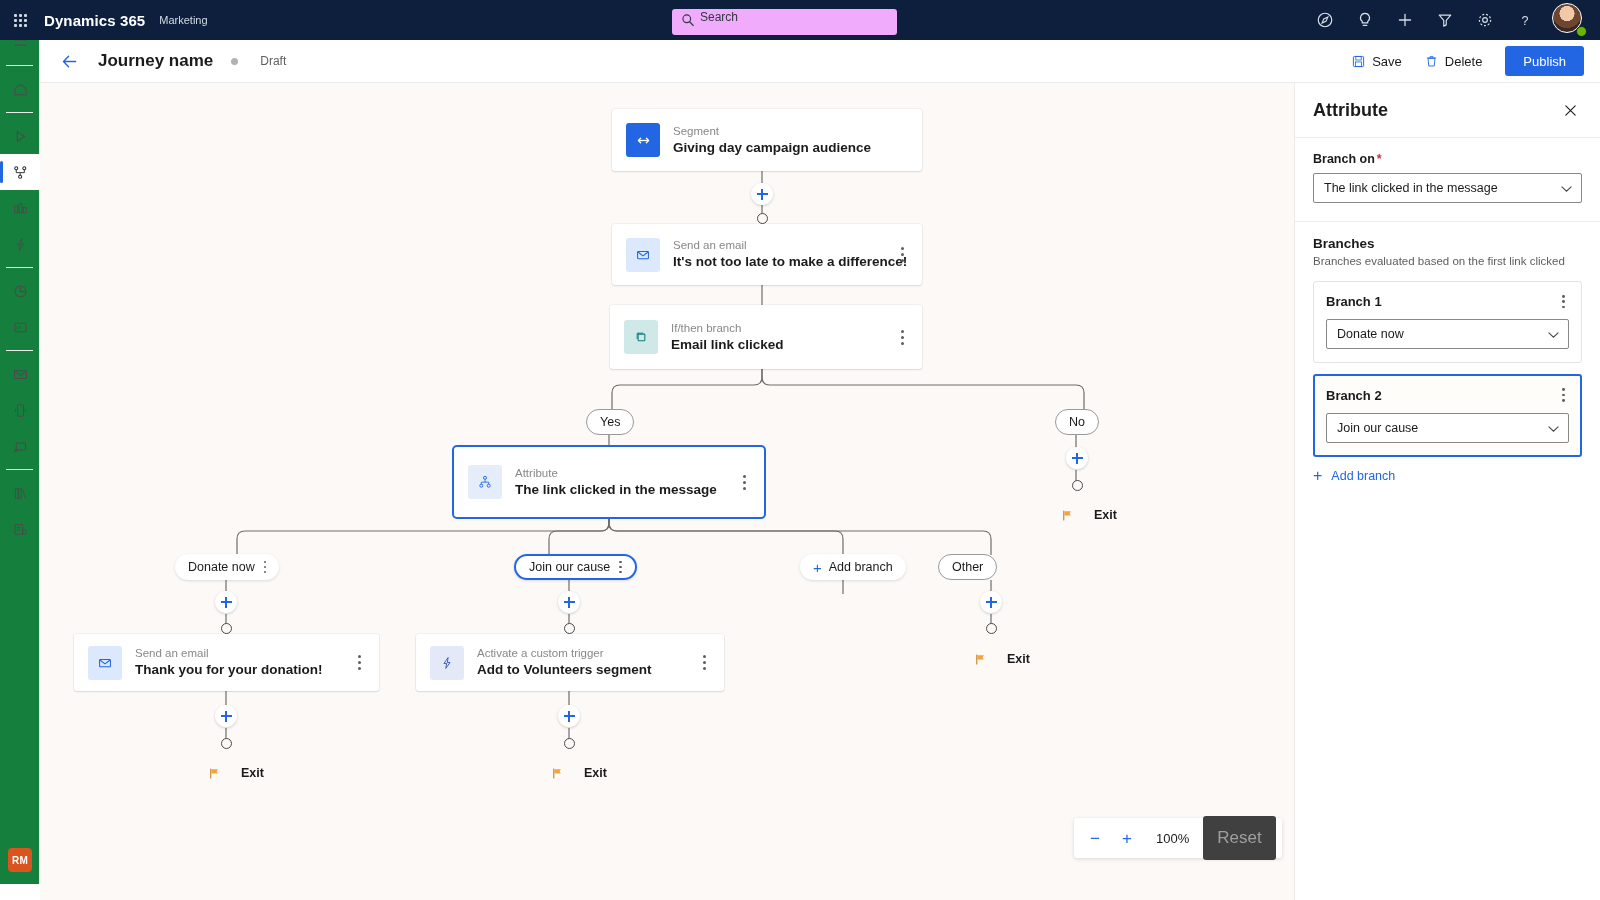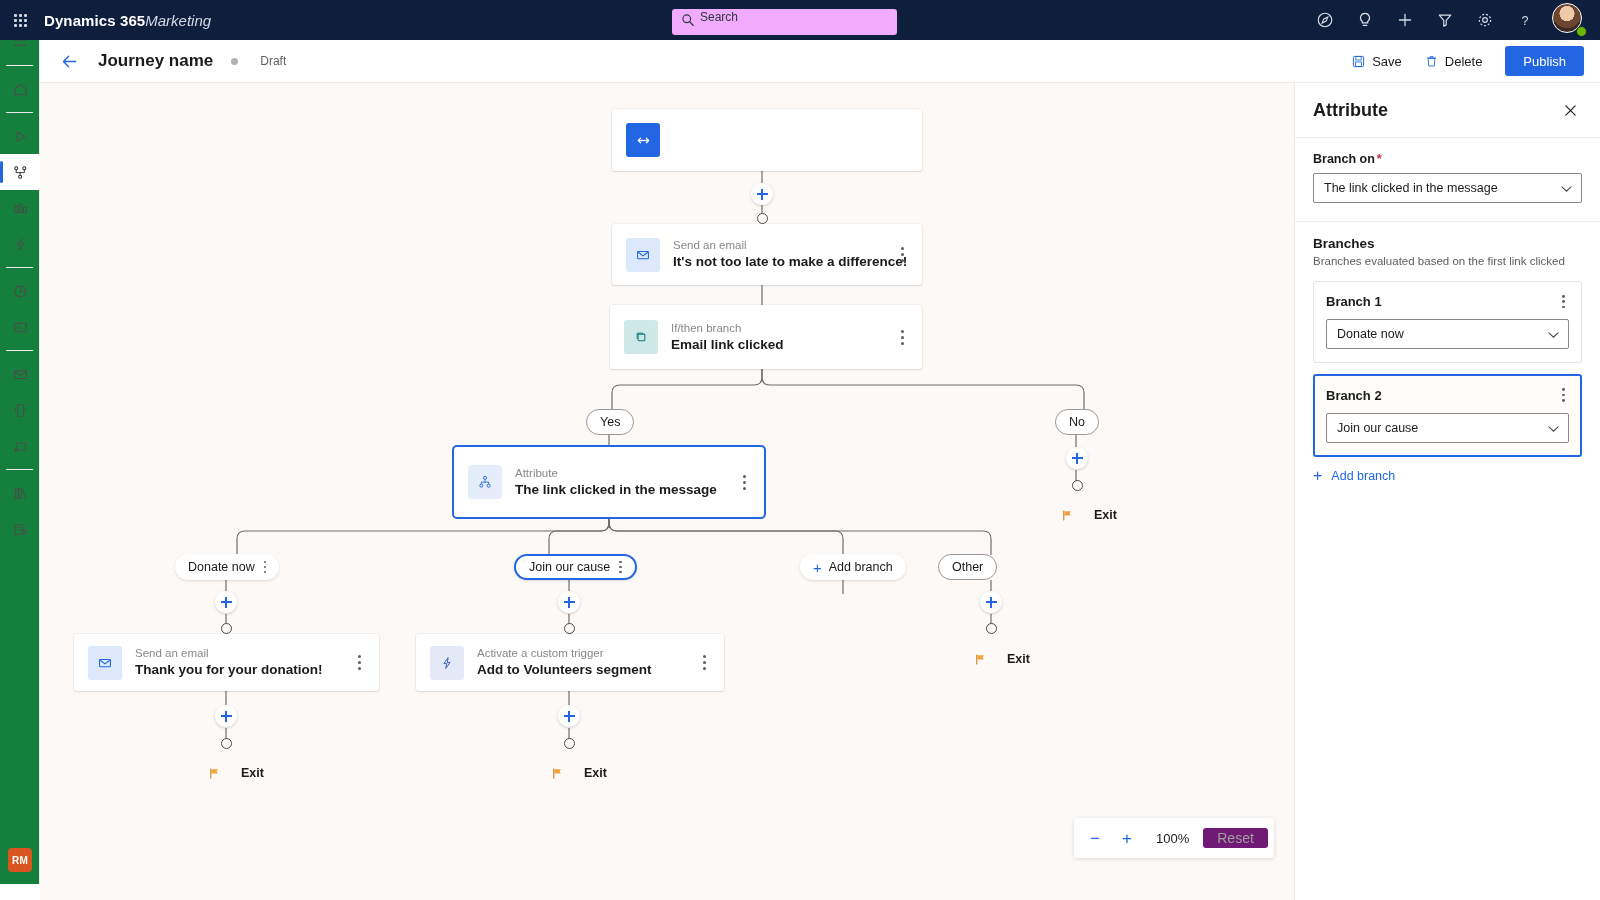--- a/index.html
+++ b/index.html
@@ -12,21 +12,21 @@
 
   
   .suitebar {
     position: absolute; top: 0; left: 0; width: 1600px; height: 40px;
     background: #0e1f3d; display: flex; align-items: center; z-index: 50;
   }
   .waffle { width: 40px; height: 40px; display: flex; align-items: center; justify-content: center; cursor: pointer; }
   .waffle-grid { width: 13px; height: 13px; display: grid; grid-template-columns: repeat(3,1fr); grid-template-rows: repeat(3,1fr); gap: 2px; }
   .waffle-grid i { background: #cdd5e0; border-radius: 1px; display: block; }
   .brand { color: #fff; font-size: 15px; font-weight: bold; margin-left: 4px; letter-spacing: .1px; }
-  .brand-sub { color: #d3dae6; font-size: 15px; font-weight: normal; font-style: italic; }
+  .brand-sub { color: #d3dae6; font-size: 11px; margin-left: 14px; font-weight: normal; }
   .searchwrap { position: absolute; left: 672px; top: 7px; width: 225px; height: 26px; }
   .searchbox {
     width: 100%; height: 100%; background: #f0abfc; border: 0; border-radius: 3px;
     padding: 0 8px 9px 28px; font-size: 12px; color: #1b1b1b;
     font-family: "Liberation Sans", sans-serif;
   }
   .searchbox::placeholder { color: #32373d; }
   .search-ico { position: absolute; left: 9px; top: 6px; width: 14px; height: 14px; pointer-events: none; }
   .suite-icons { position: absolute; right: 8px; top: 0; height: 40px; display: flex; align-items: center; gap: 2px; }
   .si { width: 38px; height: 40px; display: flex; align-items: center; justify-content: center; cursor: pointer; }
@@ -134,21 +134,21 @@
 
   
   .zoomwidget {
     position: absolute; left: 1034px; top: 735px; height: 40px;
     background: #fff; border-radius: 3px; box-shadow: 0 1px 4px rgba(0,0,0,.14);
     display: flex; align-items: center; padding: 0 6px; gap: 2px;
   }
   .zbtn { width: 30px; height: 30px; display: flex; align-items: center; justify-content: center; cursor: pointer; border-radius: 3px; }
   .zbtn span { color: #2266e3; font-size: 17px; line-height: 1; }
   .zlevel { font-size: 13px; color: #1b1b1b; padding: 0 12px; min-width: 48px; text-align: center; }
-  .zreset { height: 20px; padding: 0 14px; background: #701a75; color: #a19f9d; border: 0; border-radius: 3px; font-size: 14px; cursor: default; font-family: "Liberation Sans", sans-serif; }
+  .zreset { height: 44px; padding: 0 14px; background: #404040; color: #a19f9d; border: 0; border-radius: 3px; font-size: 17px; cursor: default; font-family: "Liberation Sans", sans-serif; }
 
   
   .panel {
     position: absolute; right: 0; top: 83px; width: 306px; height: 817px;
     background: #fff; border-left: 1px solid #edebe9; z-index: 20;
   }
   .panel-head { height: 54px; display: flex; align-items: center; padding: 0 16px 0 18px; }
   .panel-title { font-size: 18px; color: #1b1b1b; font-weight: bold; }
   .panel-close { margin-left: auto; width: 28px; height: 28px; display: flex; align-items: center; justify-content: center; cursor: pointer; border-radius: 3px; }
   .psec { padding: 14px 18px 18px 18px; border-top: 1px solid #eeecea; }
@@ -409,20 +409,24 @@
       </g>
     </svg>
 
     <div class="node" style="left:572px; top:26px; width:310px; height:62px;">
       <div class="node-ico ico-segment">
         <svg width="17" height="17" viewBox="0 0 20 20">
             <line x1="4" y1="10" x2="16" y2="10" stroke="#fff" stroke-width="1.5"></line>
             <path d="M6.6 7.4 4 10l2.6 2.6M13.4 7.4 16 10l-2.6 2.6" fill="none" stroke="#fff" stroke-width="1.5" stroke-linecap="round" stroke-linejoin="round"></path>
           </svg>
       </div>
+      <div class="node-txt">
+        <div class="node-sub">Segment</div>
+        <div class="node-title">Giving day campaign audience</div>
+      </div>
     </div>
 
     <div class="plus" style="left:711px; top:100px;"></div>
     <div class="dot" style="left:716.5px; top:130px;"></div>
 
     <div class="node" style="left:572px; top:141px; width:310px; height:61px;">
       <div class="node-ico ico-email">
         <svg width="16" height="16" viewBox="0 0 20 20">
             <rect x="3.2" y="5.6" width="13.6" height="9" rx="1" fill="none" stroke="#2266e3" stroke-width="1.3"></rect>
             <path d="m3.6 6.3 6.4 4.8 6.4-4.8" fill="none" stroke="#2266e3" stroke-width="1.3"></path>

